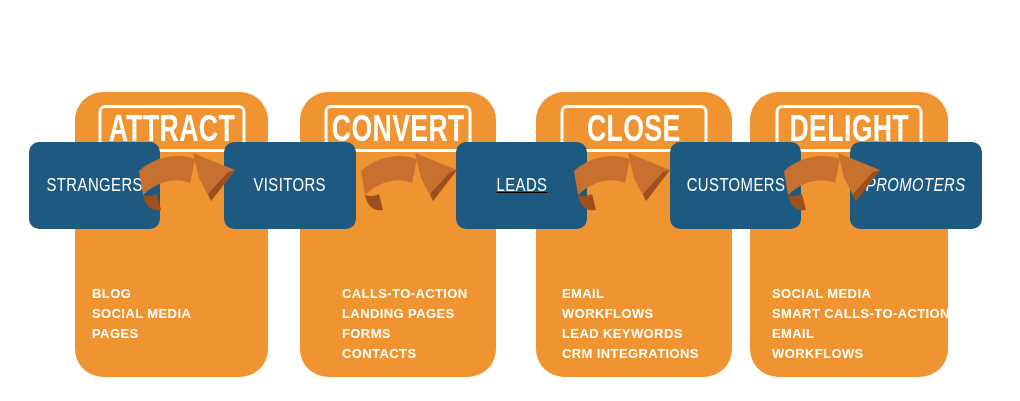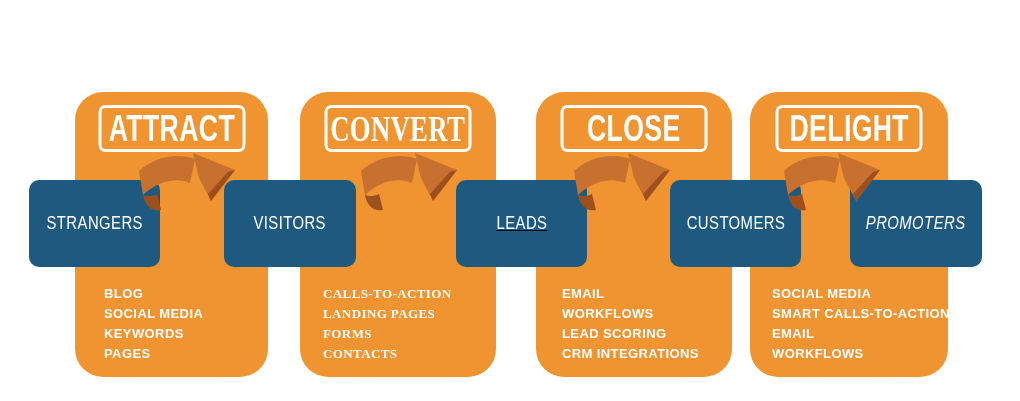--- a/index.html
+++ b/index.html
@@ -23,21 +23,21 @@
   }
   
   .panel{
     position:absolute;top:58px;height:285px;
     background:var(--panel-orange);
     border-radius:28px;
     z-index:1;
     margin-top:34px;
   }
   .panel-1{left:75px;width:193px;}
-  .panel-2{left:300px;width:196px;font-family:Liberation Serif, serif;}
+  .panel-2{left:300px;width:196px;}
   .panel-3{left:536px;width:196px;}
   .panel-4{left:750px;width:198px;}
 
   
   .stage-title-box{
     position:absolute;top:13px;left:50%;
     transform:translateX(-50%);
     width:147px;height:47px;
     border:3px solid var(--text-white);
     border-radius:7px;
@@ -54,33 +54,32 @@
   .tools{
     position:absolute;top:192px;left:0;right:6px;
     list-style:none;
   }
   .tools li{
     color:var(--text-white);
     font-size:13px;font-weight:bold;
     letter-spacing:.4px;
     line-height:20px;white-space:nowrap;
   }
-  .panel-1 .tools{padding-left:29px;}
-  .panel-2 .tools{padding-left:23px;}
+  .panel-1 .tools{padding-left:17px;}
+  .panel-2 .tools{padding-left:42px;}
   .panel-3 .tools{padding-left:26px;}
   .panel-4 .tools{padding-left:22px;}
 
   
   .audience{
     position:absolute;top:142px;height:87px;
     background:var(--audience-blue);
     border-radius:10px;
     display:flex;align-items:center;justify-content:center;
     z-index:2;
-    margin-top:38px;
   }
   .audience-1{left:29px;width:131px;}
   .audience-2{left:224px;width:132px;align-items:center;}
   .audience-3{left:456px;width:131px;text-decoration:underline;}
   .audience-4{left:670px;width:131px;}
   .audience-5{left:850px;width:132px;font-style:italic;}
   .audience-label{
     color:var(--text-white);
     font-size:17.5px;font-weight:normal;
     letter-spacing:.5px;white-space:nowrap;
@@ -105,21 +104,20 @@
 
 <div class="canvas">
 
   <section class="panel panel-1">
     <div class="stage-title-box">
       <span class="stage-title">ATTRACT</span>
     </div>
     <ul class="tools">
       <li>BLOG</li>
       <li>SOCIAL MEDIA</li>
-      <li>KEYWORDS</li>
       <li>PAGES</li>
     </ul>
   </section>
 
   <section class="panel panel-2">
     <div class="stage-title-box">
       <span class="stage-title">CONVERT</span>
     </div>
     <ul class="tools">
       <li>CALLS-TO-ACTION</li>
@@ -129,21 +127,21 @@
     </ul>
   </section>
 
   <section class="panel panel-3">
     <div class="stage-title-box">
       <span class="stage-title">CLOSE</span>
     </div>
     <ul class="tools">
       <li>EMAIL</li>
       <li>WORKFLOWS</li>
-      <li>LEAD SCORING</li>
+      <li>LEAD KEYWORDS</li>
       <li>CRM INTEGRATIONS</li>
     </ul>
   </section>
 
   <section class="panel panel-4">
     <div class="stage-title-box">
       <span class="stage-title">DELIGHT</span>
     </div>
     <ul class="tools">
       <li>SOCIAL MEDIA</li>

